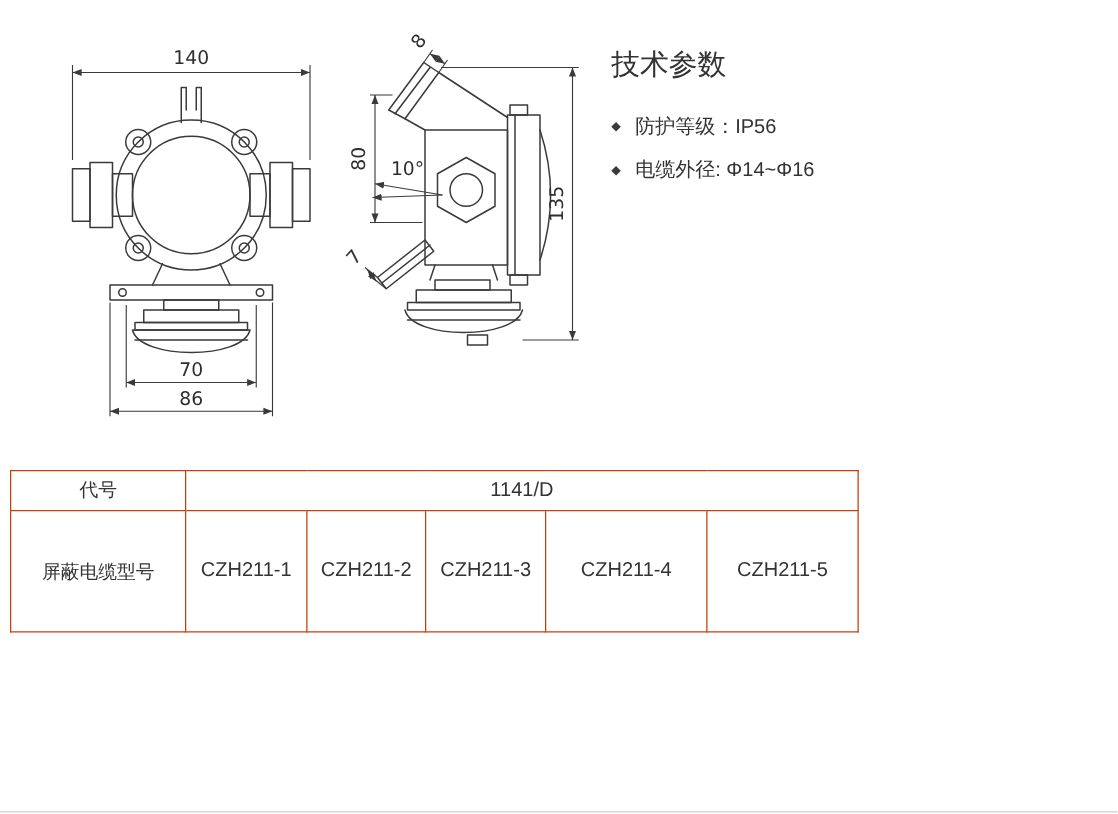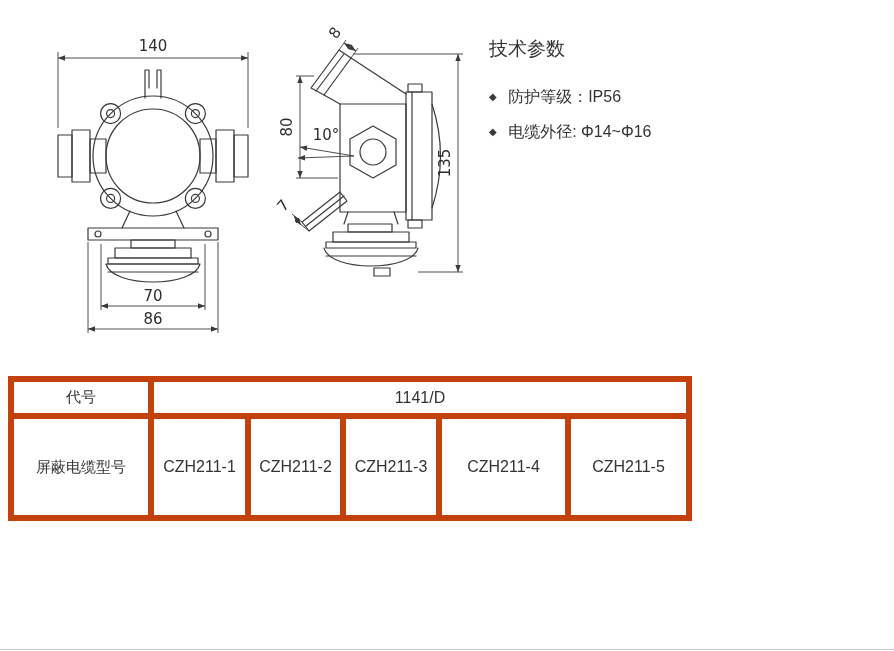--- a/index.html
+++ b/index.html
@@ -16,33 +16,33 @@
 
   
   .drawing { position: absolute; left: 8px; top: 6px; width: 480px; height: 352px; }
   .part    { stroke:#3a3a3a; stroke-width:1.2; fill:none; stroke-linejoin:round; stroke-linecap:round; }
   .ext     { stroke:#3a3a3a; stroke-width:0.9; fill:none; }
   .dimline { stroke:#3a3a3a; stroke-width:0.9; fill:none; }
   .dimtext { fill:#2e2e2e; font-size:15px; font-family:"DejaVu Sans","Liberation Sans",sans-serif; }
 
   
   .specs { position: absolute; left: 489px; top: 36px; width: 390px; }
-  .specs-title { font-size: 19px; color:#333; margin: 0 0 24px 0; }
+  .specs-title { font-size: 23px; color:#333; margin: 0 0 24px 0; }
   .specs-list { list-style: none; margin: 0; padding: 0; }
   .spec-item { font-size: 16px; line-height: 22px; margin-bottom: 13px; color:#333; white-space: nowrap; }
   .diamond { font-size: 10px; color:#3a3a3a; margin-right: 7px; vertical-align: 2px; }
 
   
   .spec-table {
     position: absolute; left: 8px; top: 376px;
     border-collapse: collapse; table-layout: fixed;
     font-size: 16px; color:#333;
   }
   .spec-table td {
-    border: 6px solid #c2410c;
+    border: 1px solid #c2410c;
     text-align: center; vertical-align: middle;
     padding: 0 2px;
     overflow: hidden;
   }
   .spec-table td.lbl { font-size: 15px; }
   .r-head td   { height: 31px; }
   .r-tall td   { height: 97px; }
   .r-tall2 td  { height: 96px; margin-left: 39px; }
   .r-weight td { height: 34px; }
 

